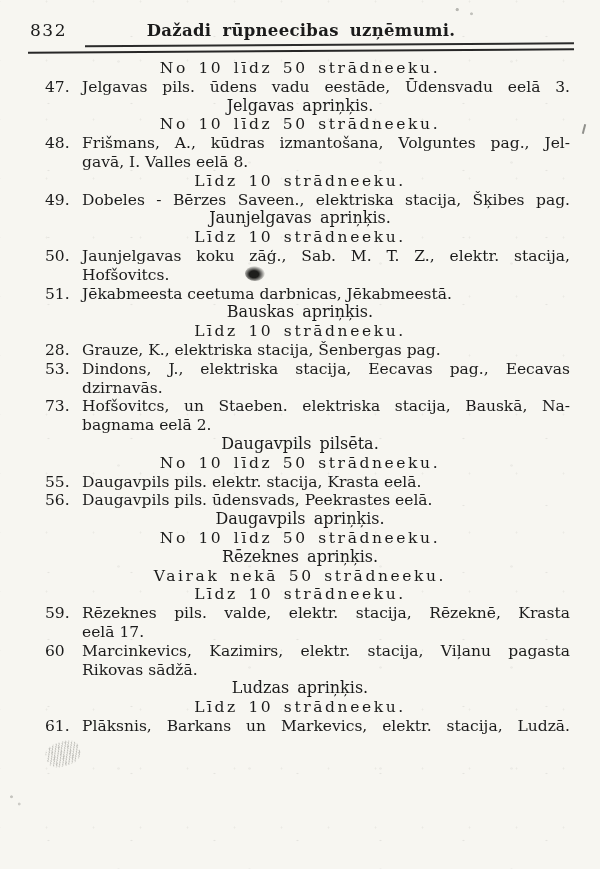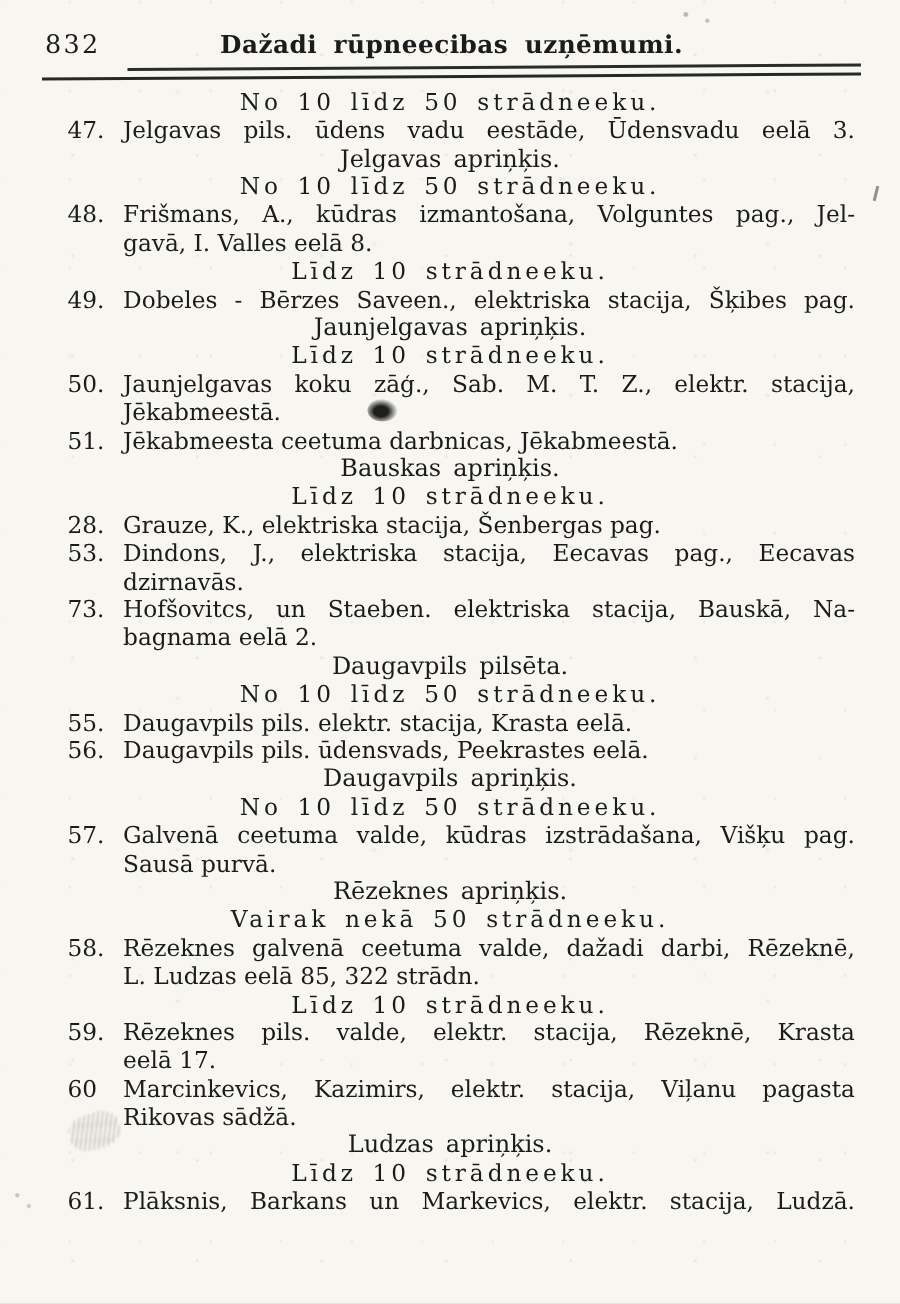--- a/index.html
+++ b/index.html
@@ -96,21 +96,21 @@
       </div>
     </div>
 
     <div class="heading">Jaunjelgavas apriņķis.</div>
     <div class="sub">Līdz 10 strādneeku.</div>
 
     <div class="entry">
       <div class="num">50.</div>
       <div class="text">
         <div class="line just">Jaunjelgavas koku zāģ., Sab. M. T. Z., elektr. stacija,</div>
-        <div class="line">Jēkabmeestā.</div>
+        <div class="line">Hofšovitcs.</div>
       </div>
     </div>
 
     <div class="entry">
       <div class="num">51.</div>
       <div class="text">
         <div class="line">Jēkabmeesta ceetuma darbnicas, Jēkabmeestā.</div>
       </div>
     </div>
 
@@ -153,38 +153,24 @@
     <div class="entry">
       <div class="num">56.</div>
       <div class="text">
         <div class="line">Daugavpils pils. ūdensvads, Peekrastes eelā.</div>
       </div>
     </div>
 
     <div class="heading">Daugavpils apriņķis.</div>
     <div class="sub">No 10 līdz 50 strādneeku.</div>
 
-    <div class="entry">
-      <div class="num">57.</div>
-      <div class="text">
-        <div class="line just">Galvenā ceetuma valde, kūdras izstrādašana, Višķu pag.</div>
-        <div class="line">Sausā purvā.</div>
-      </div>
-    </div>
 
     <div class="heading">Rēzeknes apriņķis.</div>
     <div class="sub">Vairak nekā 50 strādneeku.</div>
 
-    <div class="entry">
-      <div class="num">58.</div>
-      <div class="text">
-        <div class="line just">Rēzeknes galvenā ceetuma valde, dažadi darbi, Rēzeknē,</div>
-        <div class="line">L. Ludzas eelā 85, 322 strādn.</div>
-      </div>
-    </div>
 
     <div class="sub">Līdz 10 strādneeku.</div>
 
     <div class="entry">
       <div class="num">59.</div>
       <div class="text">
         <div class="line just">Rēzeknes pils. valde, elektr. stacija, Rēzeknē, Krasta</div>
         <div class="line">eelā 17.</div>
       </div>
     </div>

